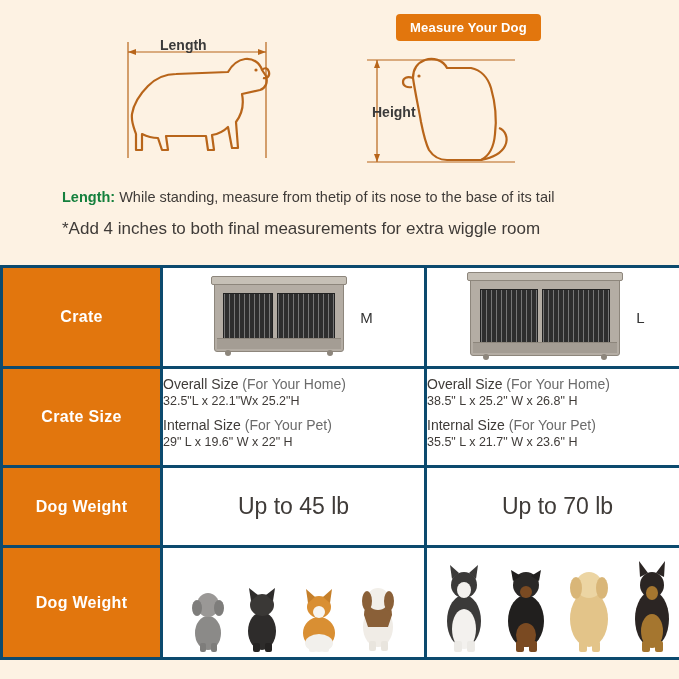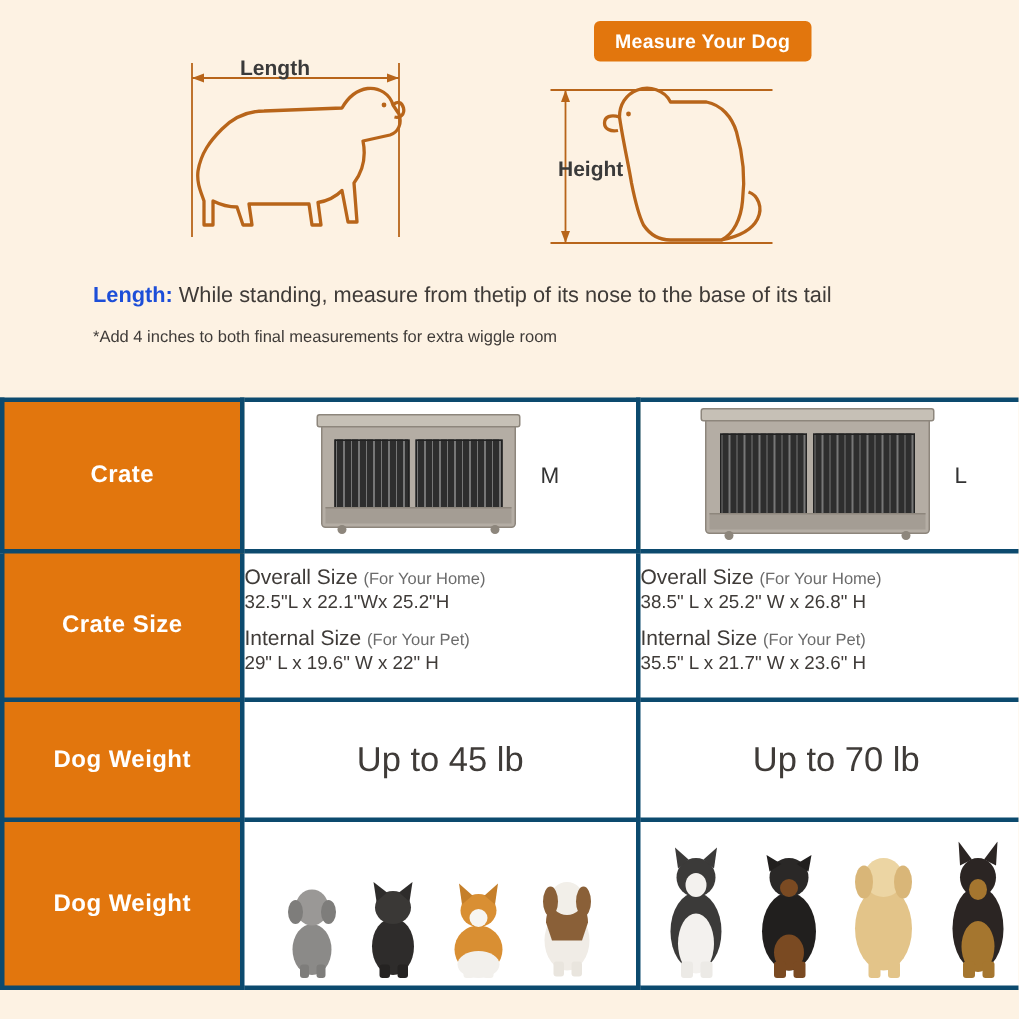--- a/index.html
+++ b/index.html
@@ -60,25 +60,25 @@
     top: 188px;
     width: 600px;
   }
   .note-line {
     font-size: 14.5px;
     color: #3f3b38;
     margin-bottom: 7px;
     line-height: 1.35;
   }
   .note-key {
-    color: #1d4ed8;
+    color: #15803d;
     font-weight: bold;
   }
   .note-star {
-    font-size: 11px;
+    font-size: 17px;
     color: #3f3b38;
     margin-top: 11px;
   }
 
   
   .cmp-table {
     position: absolute;
     left: 0;
     top: 265px;
     width: 679px;
@@ -171,21 +171,21 @@
     height: 96px;
     padding: 10px 0 10px 38px;
     text-align: left;
   }
   .size-title {
     font-size: 14px;
     color: #3f3b38;
     margin-bottom: 2px;
   }
   .size-title .sub {
-    font-size: 11px;
+    font-size: 14px;
     color: #6b6b6b;
   }
   .size-val {
     font-size: 12.5px;
     color: #3f3b38;
     margin-bottom: 9px;
   }
 
   
   .weight-cell {

